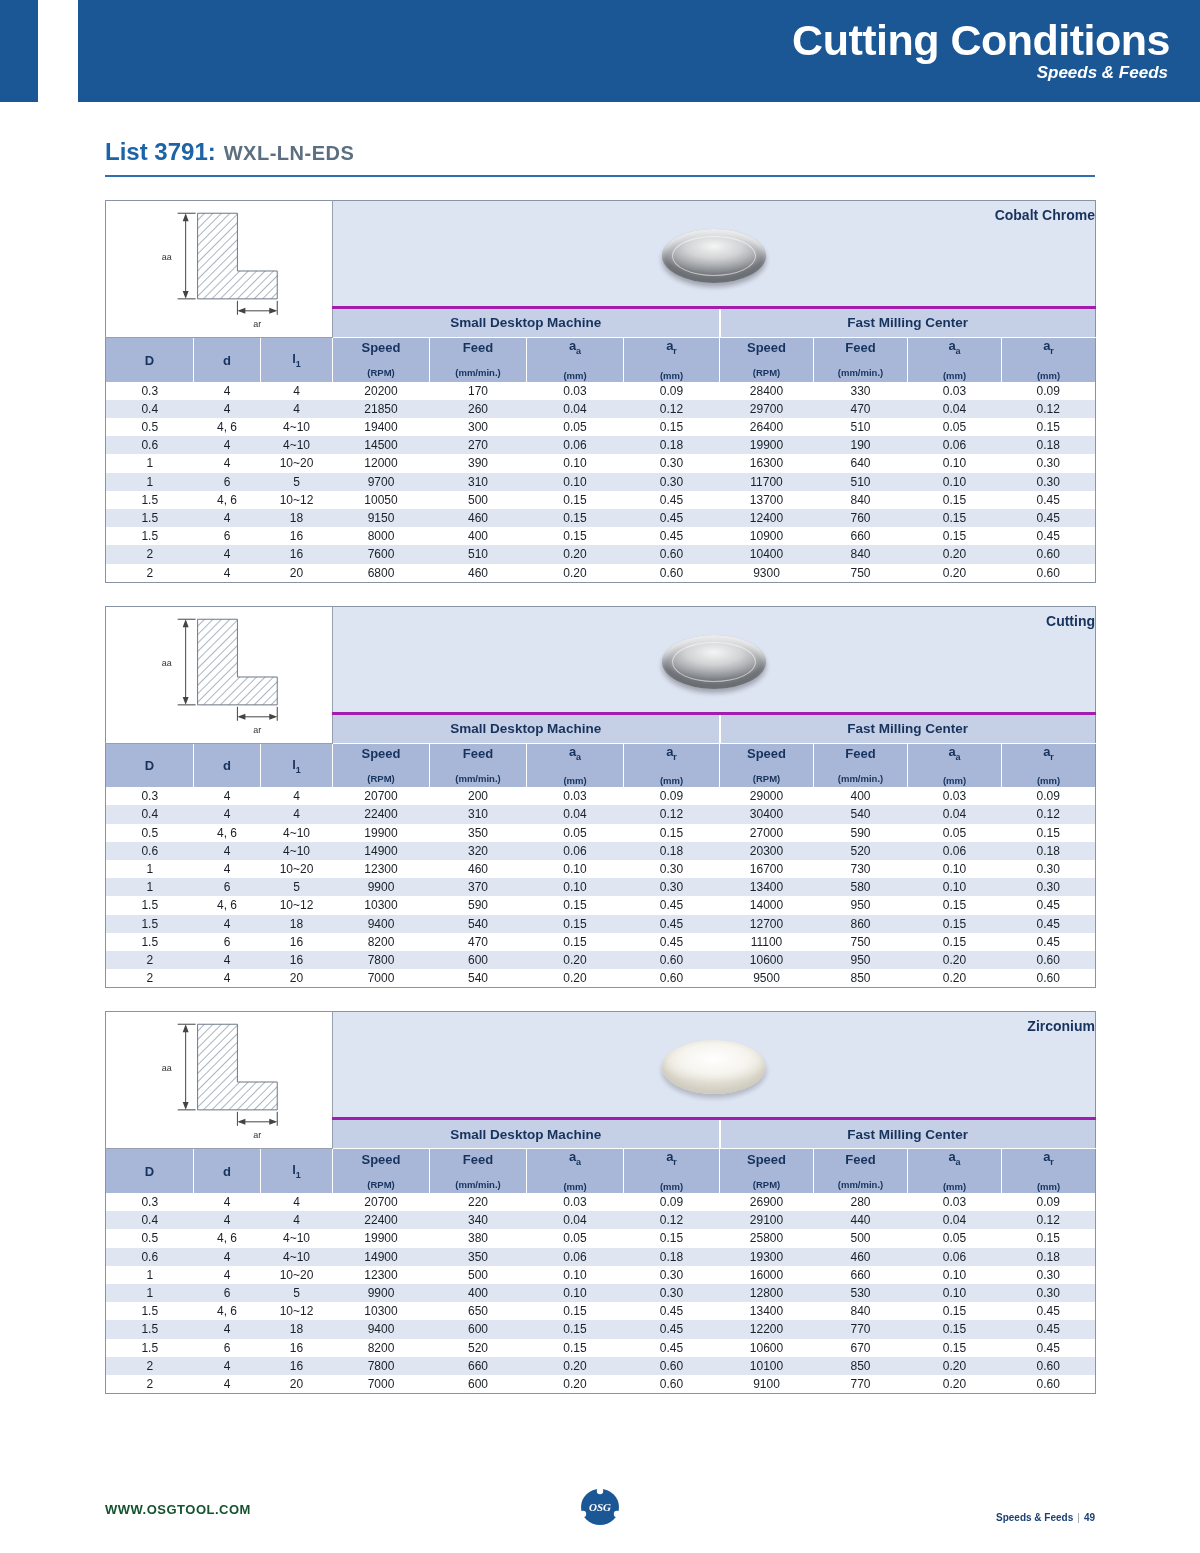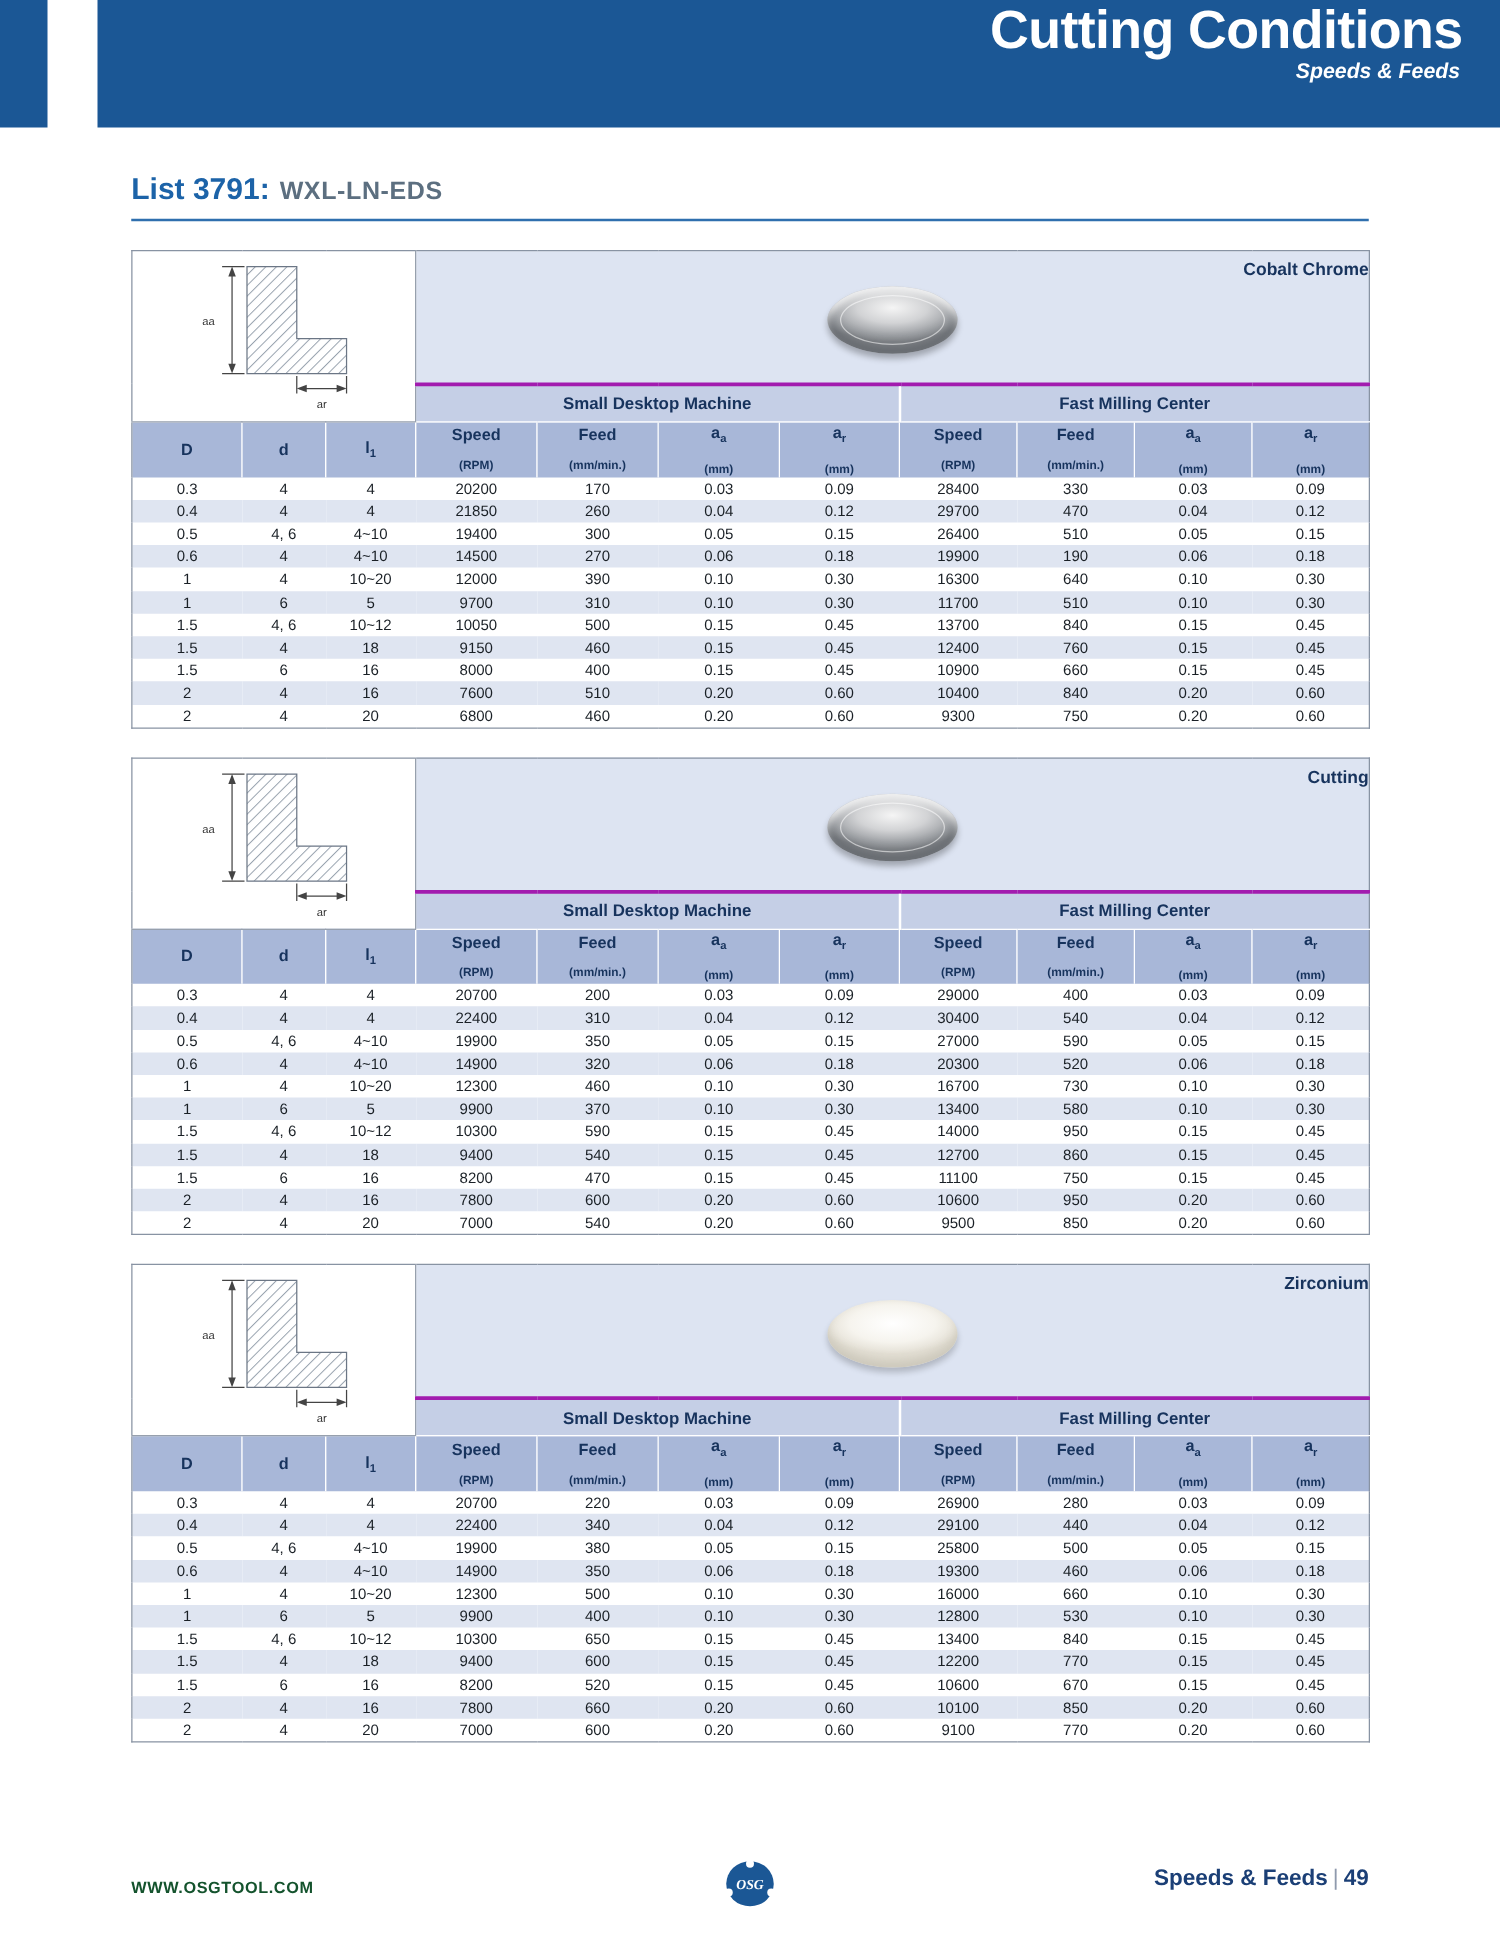--- a/index.html
+++ b/index.html
@@ -3,21 +3,21 @@
 <meta charset="utf-8">
 <style>
   * { box-sizing: border-box; margin: 0; padding: 0; }
   body {
     width: 1200px; height: 1553px; position: relative; overflow: hidden;
     background: #ffffff; font-family: "Liberation Sans", sans-serif;
   }
   
   .banner-corner { position: absolute; left: 0; top: 0; width: 38px; height: 102px; background: #1b5795; }
   .banner { position: absolute; left: 78px; top: 0; right: 0; height: 102px; background: #1b5795; color: #fff; }
-  .banner-title { text-align: right; padding: 0 30px 0 0; font-size: 43px; font-weight: bold; letter-spacing: -0.5px; }
+  .banner-title { text-align: right; padding: 16px 30px 0 0; font-size: 43px; font-weight: bold; letter-spacing: -0.5px; }
   .banner-sub { text-align: right; padding: 0 32px 0 0; font-size: 17px; font-weight: bold; font-style: italic; margin-top: -2px; }
   
   .list-heading { position: absolute; top: 138px; left: 105px; width: 990px; border-bottom: 2px solid #2f6fae; padding-bottom: 9px; }
   .list-label { color: #1c63a8; font-size: 24px; font-weight: bold; }
   .list-model { color: #5c6f80; font-size: 20px; font-weight: bold; margin-left: 8px; letter-spacing: 0.5px; }
   
   .content { position: absolute; top: 200px; left: 105px; width: 990px; }
   .block { margin-bottom: 23px; }
   table.ct { width: 990px; border-collapse: collapse; table-layout: fixed; border: 1px solid #8893a3; }
   tr.top-row { height: 106px; }
@@ -39,21 +39,21 @@
   .colhead-row td { background: #a8b7d8; color: #17335d; text-align: center; vertical-align: middle;
     border-top: 1px solid #fff; border-left: 1px solid #fff; }
   .colhead-row td:first-child { border-left: none; }
   .ch { font-weight: bold; font-size: 13px; color: #17335d; line-height: 14px; }
   .chs { font-size: 9px; }
   .unit { font-size: 9.5px; font-weight: bold; color: #17335d; margin-top: 12px; }
   tbody.data td { text-align: center; font-size: 12px; color: #1a2026; height: 18.2px; line-height: 18.2px; padding: 0; }
   tbody.data tr:nth-child(even) td { background: #dfe5f1; }
   
   .footer-left { position: absolute; left: 105px; bottom: 36px; font-size: 13px; font-weight: bold; color: #14532d; letter-spacing: 0.5px; }
-  .footer-right { position: absolute; right: 105px; bottom: 40px; font-size: 18px; font-weight: bold; color: #1b3f76; }
+  .footer-right { position: absolute; right: 105px; bottom: 30px; font-size: 10px; font-weight: bold; color: #1b3f76; }
   .footer-right .divbar { color: #8f9aad; font-weight: normal; padding: 0 4px; }
   .logo { position: absolute; left: 50%; transform: translateX(-50%); bottom: 26px; width: 44px; height: 40px; }
   .diag-text { font-size: 9px; fill: #333; }
 </style>
 </head>
 <body>
 
 <div class="banner-corner"></div>
 <div class="banner">
   <div class="banner-title">Cutting Conditions</div>

